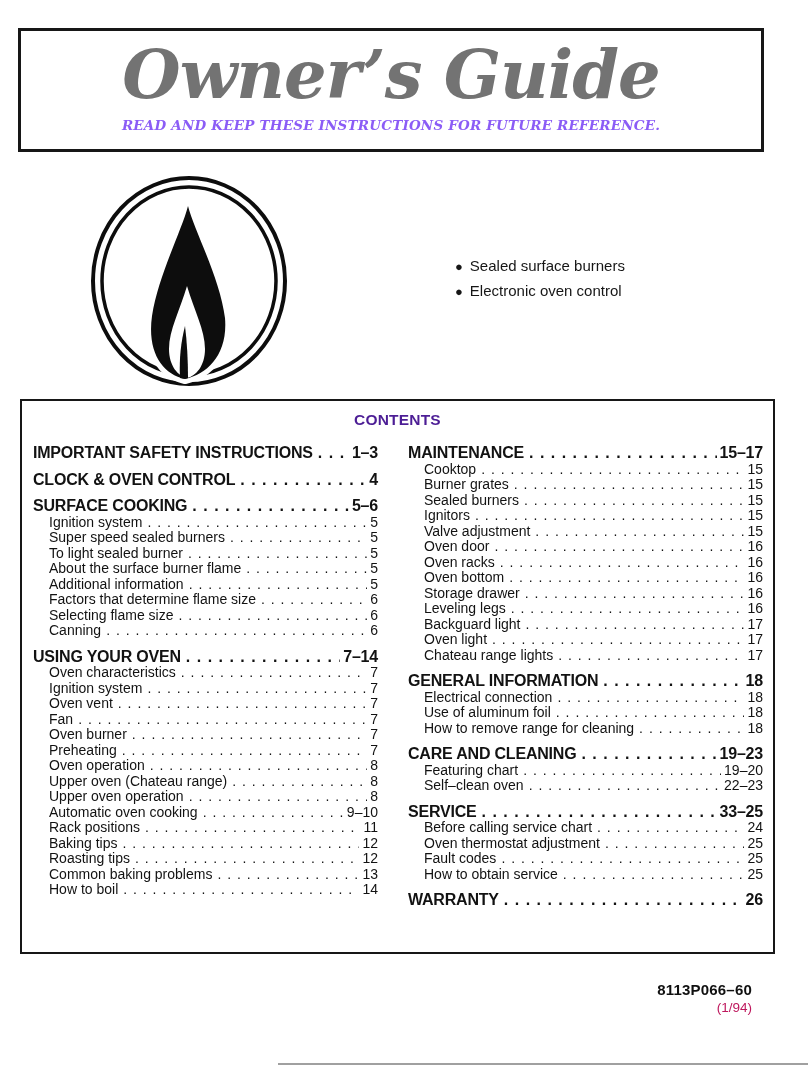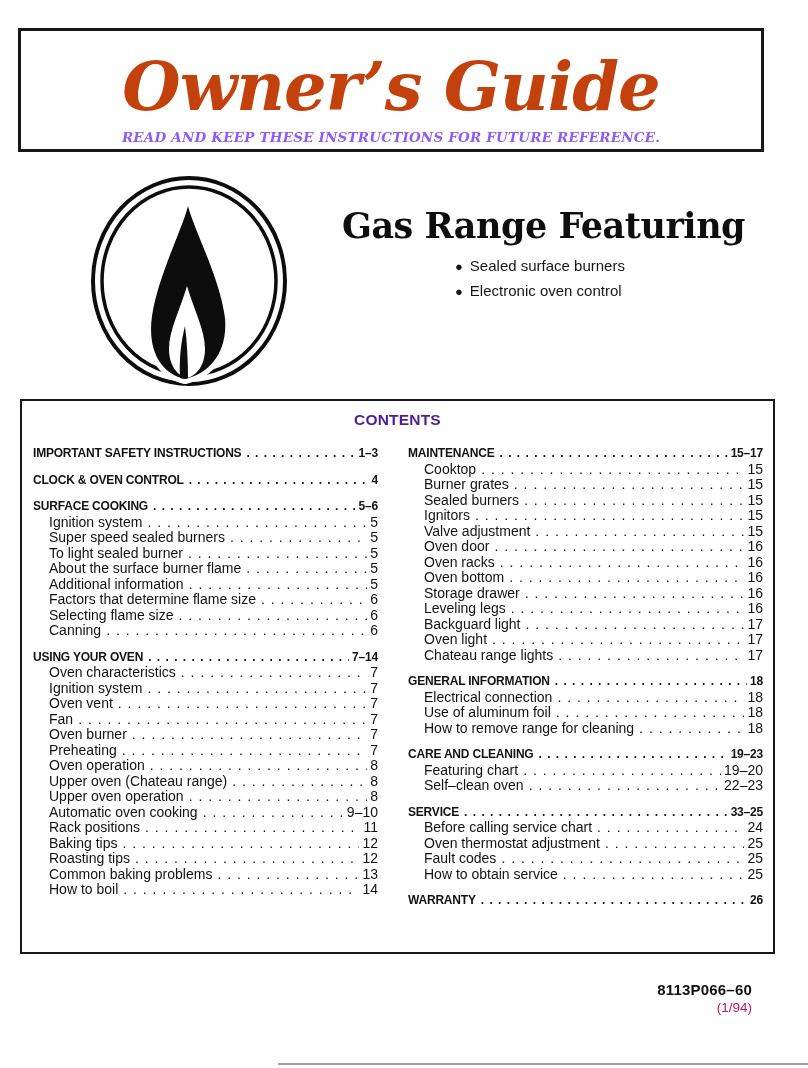--- a/index.html
+++ b/index.html
@@ -15,28 +15,28 @@
 
   
   .title-box {
     position: absolute;
     left: 18px; top: 28px;
     width: 740px; height: 118px;
     border: 3px solid #171717;
     text-align: center;
   }
   .guide-title {
-    margin-top: 22px;
+    margin-top: 10px;
     font-family: "DejaVu Serif", serif;
     font-style: italic;
     font-weight: bold;
     font-size: 67px;
     line-height: 1.0;
     letter-spacing: -1px;
-    color: #c2410c;
+    color: #737373;
   }
   .guide-subtitle {
     margin-top: 9px;
     font-family: "DejaVu Serif", serif;
     font-style: italic;
     font-weight: bold;
     font-size: 13.5px;
     letter-spacing: 0.2px;
     color: #8b5cf6;
   }
@@ -92,21 +92,21 @@
   .toc-section + .toc-section { margin-top: 10px; }
   .toc-row {
     display: flex;
     align-items: baseline;
     font-size: 14px;
     line-height: 15.5px;
     color: #121212;
   }
   .toc-row.toc-header {
     font-weight: bold;
-    font-size: 12px;
+    font-size: 16px;
     letter-spacing: -0.2px;
     line-height: 16.5px;
   }
   .toc-row.toc-item { padding-left: 16px; }
   .toc-row .lbl { white-space: nowrap; }
   .toc-row .dots {
     flex: 1 1 auto;
     overflow: hidden;
     white-space: nowrap;
     margin: 0 3px 0 5px;
@@ -146,21 +146,20 @@
 
   <svg class="flame-logo" viewBox="0 0 202 216" xmlns="http://www.w3.org/2000/svg" aria-hidden="true">
     <ellipse cx="101" cy="107" rx="96" ry="103" fill="none" stroke="#0d0d0d" stroke-width="4"></ellipse>
     <ellipse cx="101" cy="107" rx="87" ry="94" fill="none" stroke="#0d0d0d" stroke-width="3.5"></ellipse>
     <path d="M100 32 C94 56, 70 102, 64 142 C59 178, 74 200, 97 205 C120 200, 140 180, 137 144 C132 104, 106 56, 100 32 Z" fill="#ffffff" stroke="#ffffff" stroke-width="10"></path>
     <path d="M100 32 C94 56, 70 102, 64 142 C59 178, 74 200, 97 205 C120 200, 140 180, 137 144 C132 104, 106 56, 100 32 Z" fill="#0d0d0d"></path>
     <path d="M99 112 C92 136, 81 156, 81 175 C81 192, 90 202, 99 204 C108 202, 117 192, 117 175 C117 156, 106 136, 99 112 Z" fill="#ffffff"></path>
     <path d="M97 152 C93 168, 91 184, 92 204 C95 205, 98 205, 100 204 C100 186, 99 168, 97 152 Z" fill="#0d0d0d"></path>
   </svg>
 
-  <div class="brand-heading">Gas Range Featuring</div>
 
   <div class="feature-list">
     <div class="feature-item">
       <span class="bullet">●</span>
       <span>Sealed surface burners</span>
     </div>
     <div class="feature-item">
       <span class="bullet">●</span>
       <span>Electronic oven control</span>
     </div>

